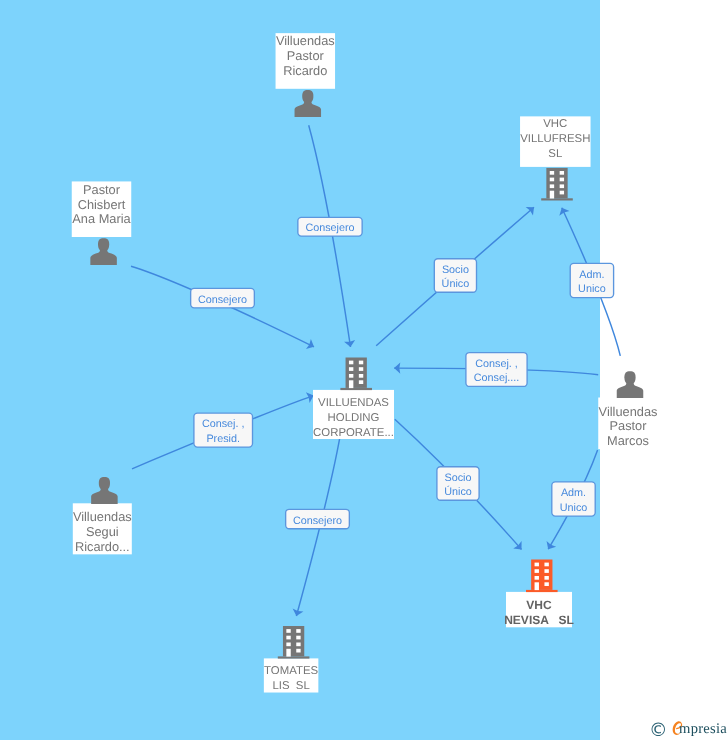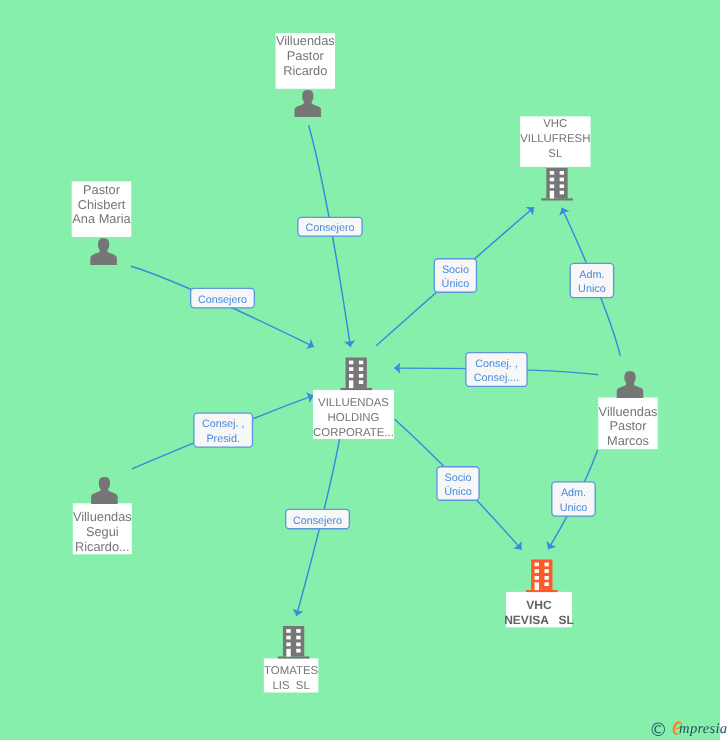--- a/index.html
+++ b/index.html
@@ -1,37 +1,37 @@
 <!DOCTYPE html>
 <html><head>
 <meta charset="utf-8">
 <style>
   html,body{margin:0;padding:0;background:#ffffff;}
   body{width:728px;height:740px;overflow:hidden;
        font-family:"Liberation Sans",sans-serif;
        -webkit-font-smoothing:antialiased;text-rendering:geometricPrecision;}
   svg text{-webkit-font-smoothing:antialiased;}
-  #stage{position:relative;width:720px;height:740px;background:#86efac;}
+  #stage{position:relative;width:600px;height:740px;background:#7dd3fc;}
   #graph{position:absolute;top:0;left:0;width:728px;height:740px;}
   .edge{fill:none;stroke:#3f87dd;stroke-width:1.45;}
   .arrow{fill:#3f87dd;stroke:none;}
   .elabel-box{fill:#f7f7f7;stroke:#5b96de;stroke-width:1.35;}
   .elabel-text{fill:#4689dc;font-family:"Liberation Sans",sans-serif;font-size:10.8px;}
   .nodelabel{fill:#757575;font-family:"Liberation Sans",sans-serif;text-anchor:middle;white-space:pre;}
   .nodelabel.bold{font-weight:bold;fill:#636363;}
   .ico{fill:#767676;}
   .ico.hl{fill:#fb5b28;}
   #wm{position:absolute;left:649px;top:719px;display:flex;align-items:baseline;
       font-family:"Liberation Serif",serif;}
   #wm-c{color:#2c6274;font-family:"DejaVu Sans",sans-serif;font-size:18.5px;line-height:1;
         margin-right:4px;position:relative;top:1px;}
   #wm-e{display:inline-block;width:11.6px;height:16px;position:relative;top:1px;left:-1px;
         margin-right:-4.5px;overflow:visible;}
   #wm-e svg{display:block;}
-  #wm-r{color:#1d4f5e;font-size:14.6px;font-style:italic;line-height:1;
+  #wm-r{color:#1d4f5e;font-size:14.6px;line-height:1;
         letter-spacing:0.25px;position:relative;top:-2px;left:0.5px;}
 </style>
 </head>
 <body>
 
 <div id="stage">
   <svg id="graph" viewBox="0 0 728 740">
       <g>
         <g>
           <path d="M 308.7 125.3 Q 327.9 195.4 350.5 347" class="edge"></path>

